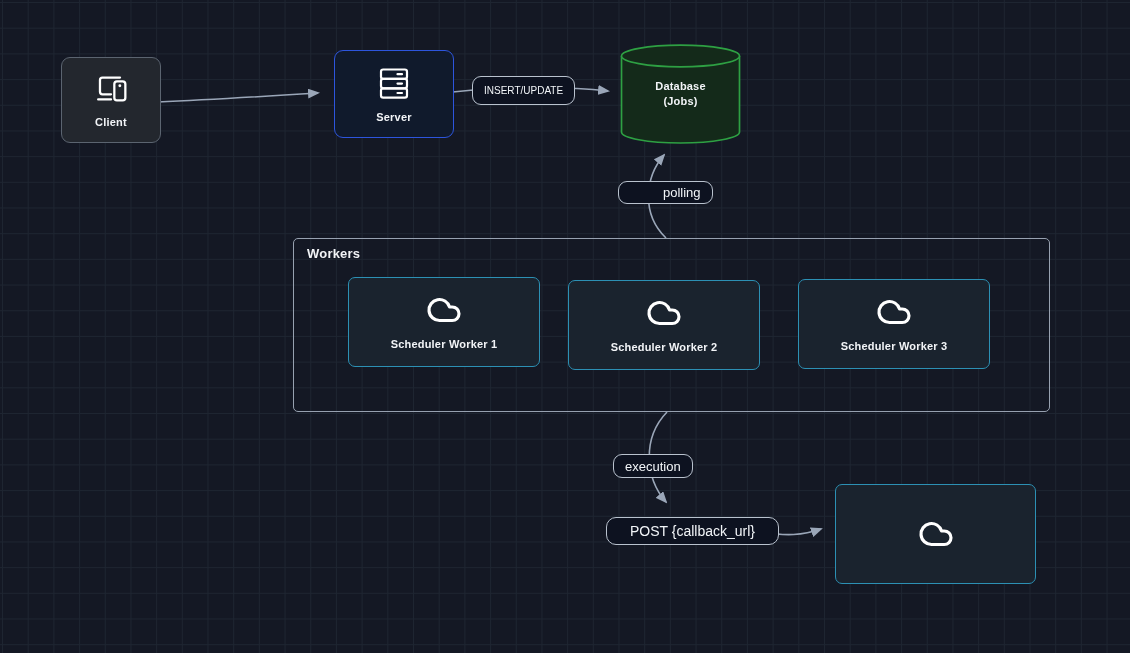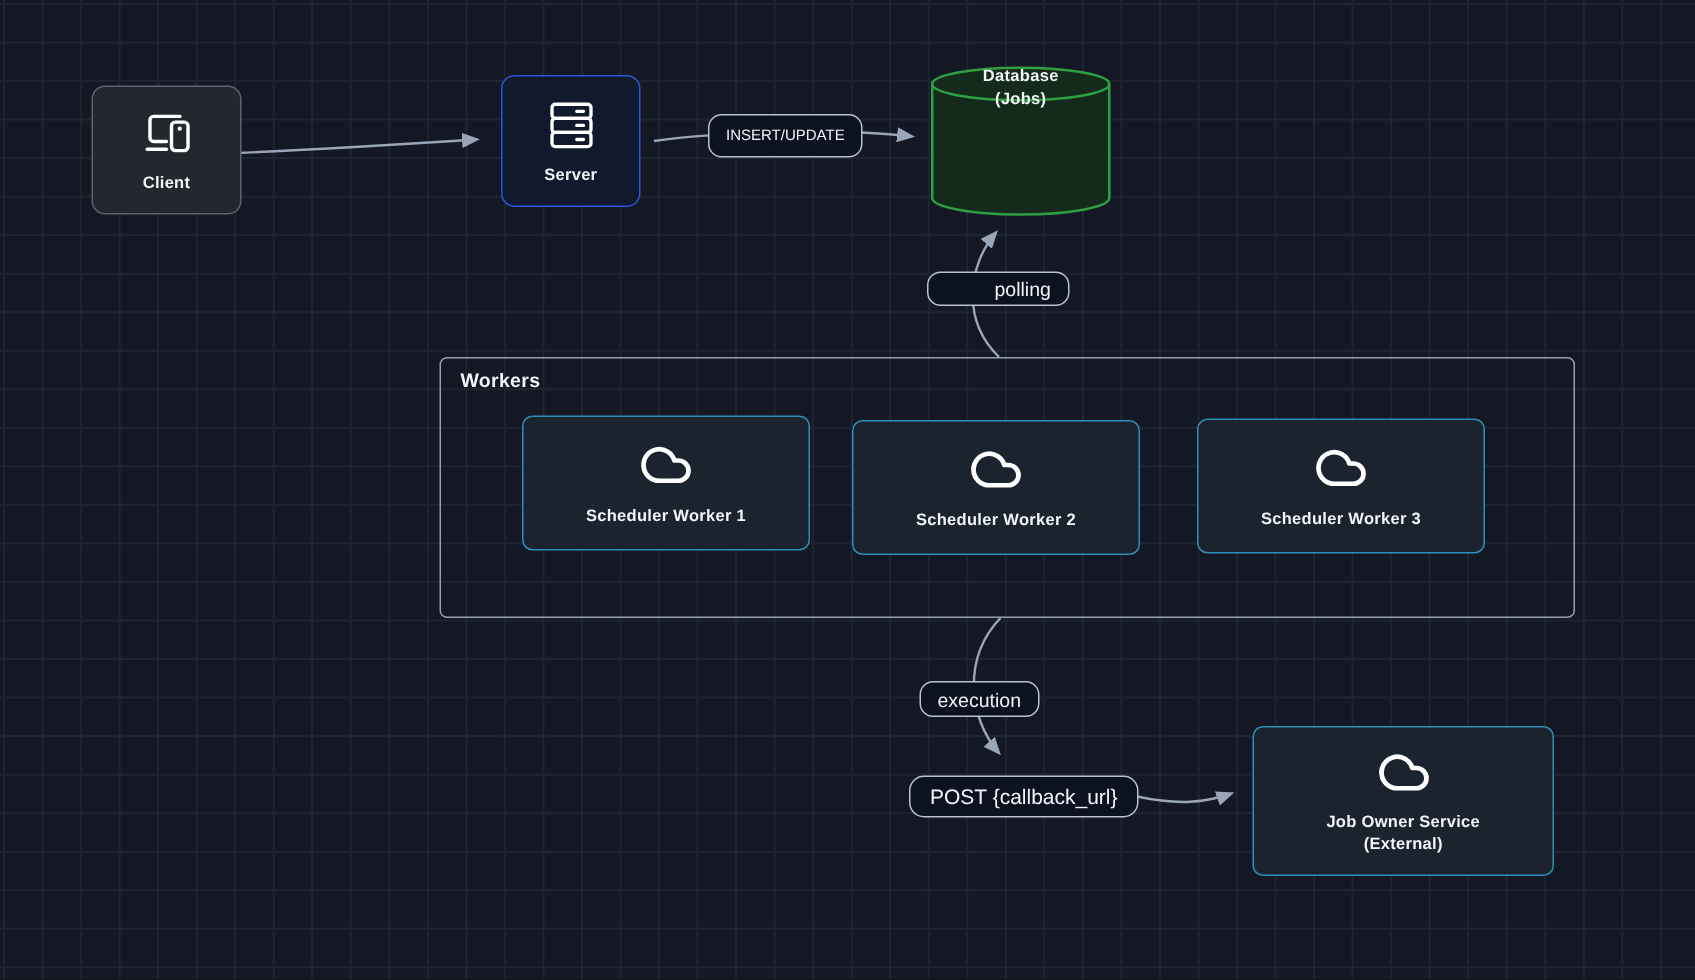--- a/index.html
+++ b/index.html
@@ -20,24 +20,24 @@
   .node{
     position:absolute;
     display:flex;flex-direction:column;align-items:center;justify-content:center;
     border-radius:9px;
   }
   .node-label{
     color:#f2f4f7;font-size:11px;font-weight:bold;letter-spacing:.2px;
     text-align:center;line-height:1.35;
   }
   .client-node{left:61px;top:57px;width:100px;height:86px;background:#23272e;border:1.4px solid #5b6470;gap:7px;}
-  .server-node{left:334px;top:50px;width:93px;height:88px;background:#101a2c;border:1.6px solid #2d55dd;gap:6px;}
+  .server-node{left:334px;top:50px;width:120px;height:88px;background:#101a2c;border:1.6px solid #2d55dd;gap:6px;}
   .db-node{left:620px;top:44px;width:121px;height:100px;}
   .db-node svg{position:absolute;inset:0;}
-  .db-label{position:absolute;inset:0;display:flex;flex-direction:column;align-items:center;}
+  .db-label{position:absolute;inset:0;display:flex;flex-direction:column;align-items:center;justify-content:center;}
   .group-box{
     position:absolute;left:293px;top:238px;width:757px;height:174px;
     border:1px solid #97a1b0;border-radius:5px;background:transparent;
   }
   .group-title{
     position:absolute;left:13px;top:7px;
     color:#f2f4f7;font-size:13px;font-weight:bold;letter-spacing:.2px;
   }
   .worker-node{width:192px;height:90px;background:#1a232e;border:1.5px solid #2c90b4;border-radius:7px;gap:9px;}
   .w1{left:348px;top:277px;}
@@ -46,21 +46,21 @@
   .owner-node{left:835px;top:484px;width:201px;height:100px;background:#1a232e;border:1.5px solid #2c90b4;border-radius:7px;gap:8px;}
   .pill{
     position:absolute;display:flex;align-items:center;justify-content:center;
     background:#0d1220;border:1px solid #b9c2ce;border-radius:9px;
     color:#f2f5f8;font-size:13px;white-space:nowrap;padding:0 11px;
   }
   .pill-postjobs{left:186px;top:93px;height:26px;}
   .pill-insert{left:472px;top:76px;height:29px;font-size:10px;}
   .pill-polling{left:618px;top:181px;height:23px;padding-left:44px;}
   .pill-execution{left:613px;top:454px;height:24px;}
-  .pill-callback{left:606px;top:517px;height:28px;font-size:14px;border-radius:10px;padding:0 13px;}
+  .pill-callback{left:606px;top:517px;height:28px;font-size:14px;border-radius:10px;padding:0 23px;}
   .node-icon{display:flex;align-items:center;justify-content:center;}
 </style>
 </head>
 <body>
 
 <div class="canvas">
 
   <svg class="edges" viewBox="0 0 1130 653">
     <defs>
       <marker id="ah" markerUnits="userSpaceOnUse" markerWidth="12" markerHeight="10" refX="10" refY="5" orient="auto">
@@ -148,19 +148,15 @@
   <div class="pill pill-execution">execution</div>
 
   <div class="pill pill-callback">POST {callback_url}</div>
 
   <div class="node owner-node">
     <div class="node-icon">
       <svg width="48" height="36" viewBox="0 0 24 24" fill="none">
         <path d="M17.5 19H9a7 7 0 1 1 6.71-9h1.79a4.5 4.5 0 1 1 0 9Z" stroke="#ffffff" stroke-width="2.1" stroke-linejoin="round"></path>
       </svg>
     </div>
-    <div style="display:flex;flex-direction:column;align-items:center;">
-      <span class="node-label">Job Owner Service</span>
-      <span class="node-label">(External)</span>
-    </div>
   </div>
 
 </div>
 
 </body></html>

